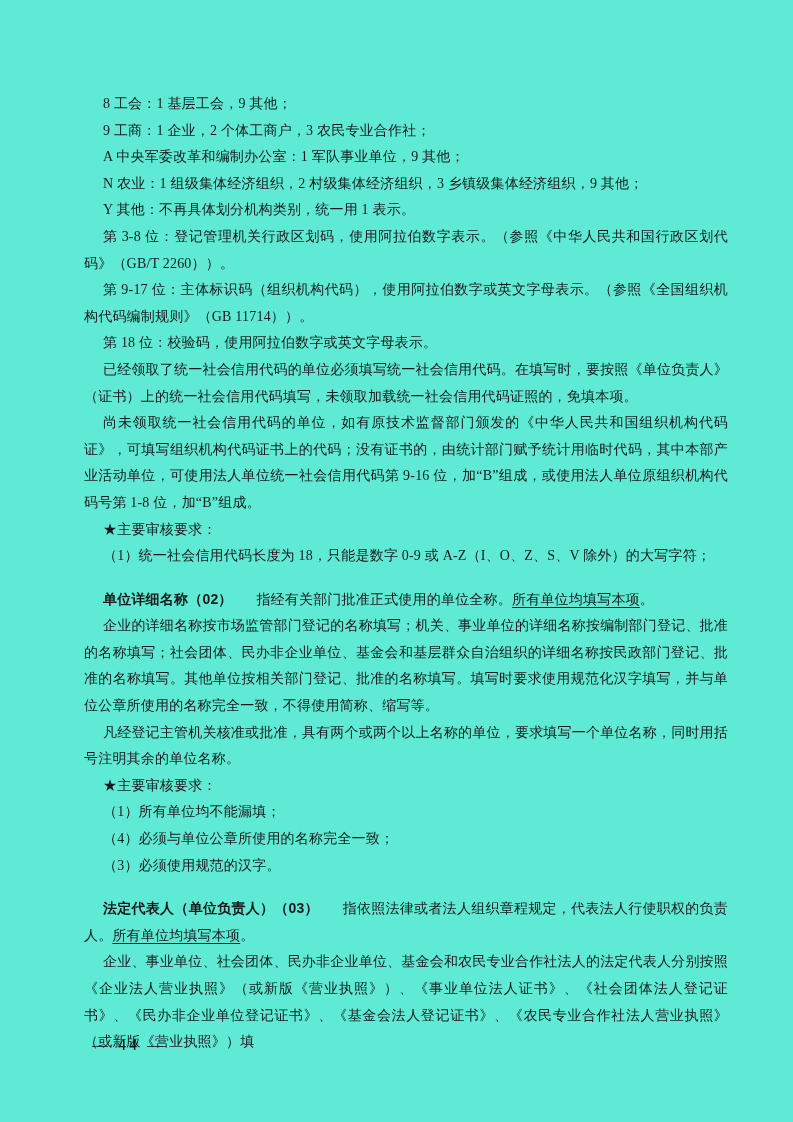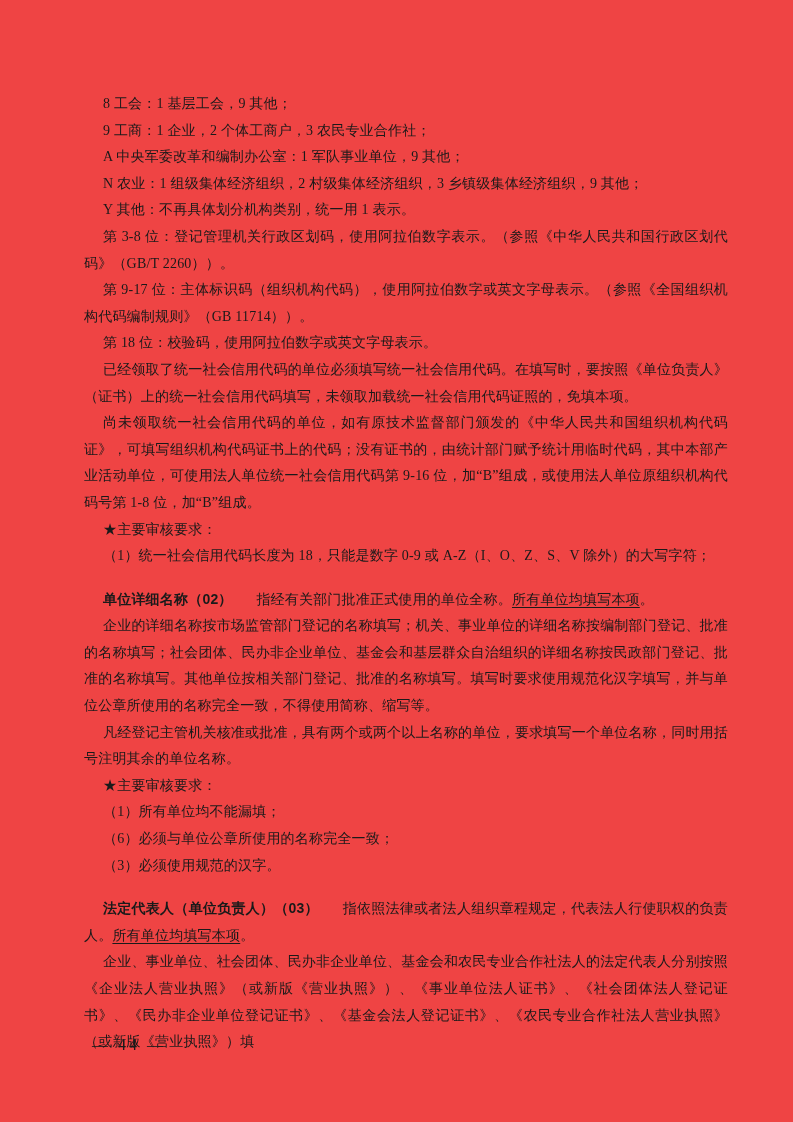--- a/index.html
+++ b/index.html
@@ -4,21 +4,21 @@
 <style>
   html, body {
     margin: 0;
     padding: 0;
     background: #ffffff;
   }
   .page {
     position: relative;
     width: 793px;
     height: 1122px;
-    background: #ef4444;
+    background: #5eead4;
     color: #1a1a1a;
     overflow: hidden;
     font-family: "Liberation Serif", "DejaVu Serif", serif;
   }
   .content {
     position: absolute;
     left: 84px;
     top: 91px;
     width: 644px;
     font-size: 14px;
@@ -69,21 +69,21 @@
     <p><span>尚未领取统一社会信用代码的单位，如有原技术监督部门颁发的《中华人民共和国组织机构代码证》，可填写组织机构代码证书上的代码；没有证书的，由统计部门赋予统计用临时代码，其中本部产业活动单位，可使用法人单位统一社会信用代码第 9-16 位，加“B”组成，或使用法人单位原组织机构代码号第 1-8 位，加“B”组成。</span></p>
     <p><span>★主要审核要求：</span></p>
     <p><span>（1）统一社会信用代码长度为 18，只能是数字 0-9 或 A-Z（I、O、Z、S、V 除外）的大写字符；</span></p>
     <p class="hd-par">
       <span class="hd">单位详细名称（02）</span><span>指经有关部门批准正式使用的单位全称。</span><span class="ul">所有单位均填写本项</span><span>。</span>
     </p>
     <p><span>企业的详细名称按市场监管部门登记的名称填写；机关、事业单位的详细名称按编制部门登记、批准的名称填写；社会团体、民办非企业单位、基金会和基层群众自治组织的详细名称按民政部门登记、批准的名称填写。其他单位按相关部门登记、批准的名称填写。填写时要求使用规范化汉字填写，并与单位公章所使用的名称完全一致，不得使用简称、缩写等。</span></p>
     <p><span>凡经登记主管机关核准或批准，具有两个或两个以上名称的单位，要求填写一个单位名称，同时用括号注明其余的单位名称。</span></p>
     <p><span>★主要审核要求：</span></p>
     <p><span>（1）所有单位均不能漏填；</span></p>
-    <p><span>（6）必须与单位公章所使用的名称完全一致；</span></p>
+    <p><span>（4）必须与单位公章所使用的名称完全一致；</span></p>
     <p><span>（3）必须使用规范的汉字。</span></p>
     <p class="hd-par">
       <span class="hd">法定代表人（单位负责人）（03）</span><span>指依照法律或者法人组织章程规定，代表法人行使职权的负责人。</span><span class="ul">所有单位均填写本项</span><span>。</span>
     </p>
     <p><span>企业、事业单位、社会团体、民办非企业单位、基金会和农民专业合作社法人的法定代表人分别按照《企业法人营业执照》（或新版《营业执照》）、《事业单位法人证书》、《社会团体法人登记证书》、《民办非企业单位登记证书》、《基金会法人登记证书》、《农民专业合作社法人营业执照》（或新版《营业执照》）填</span></p>
   </div>
 
   <div class="footer">— 44 —</div>
 </div>
 

